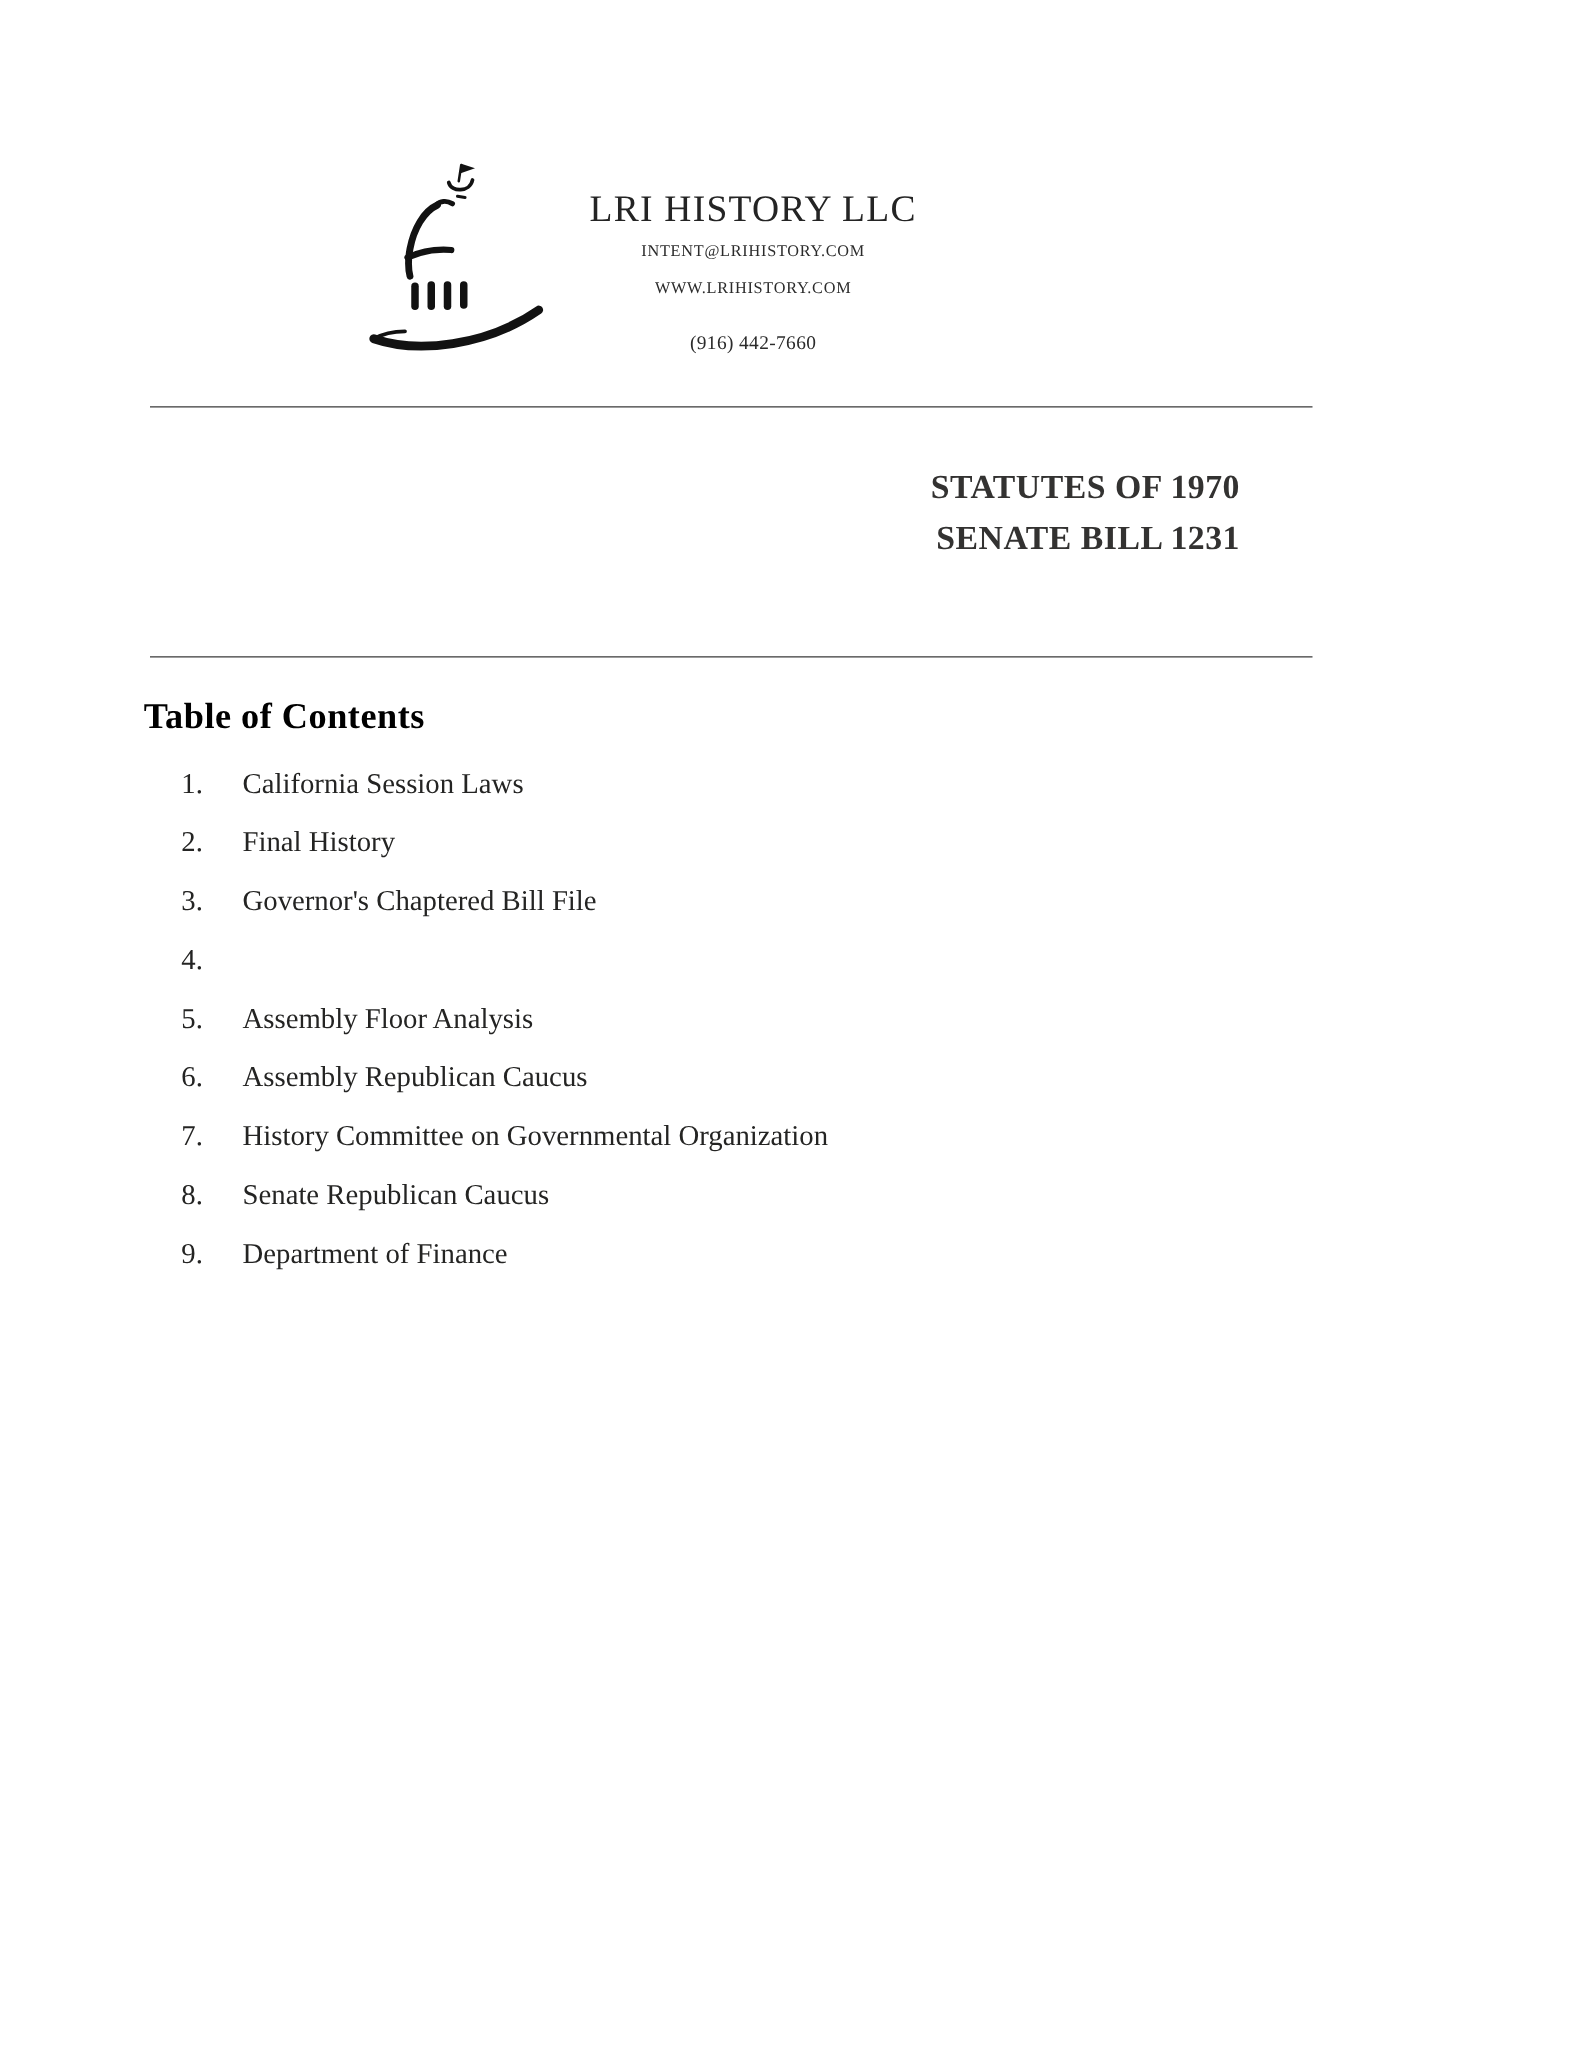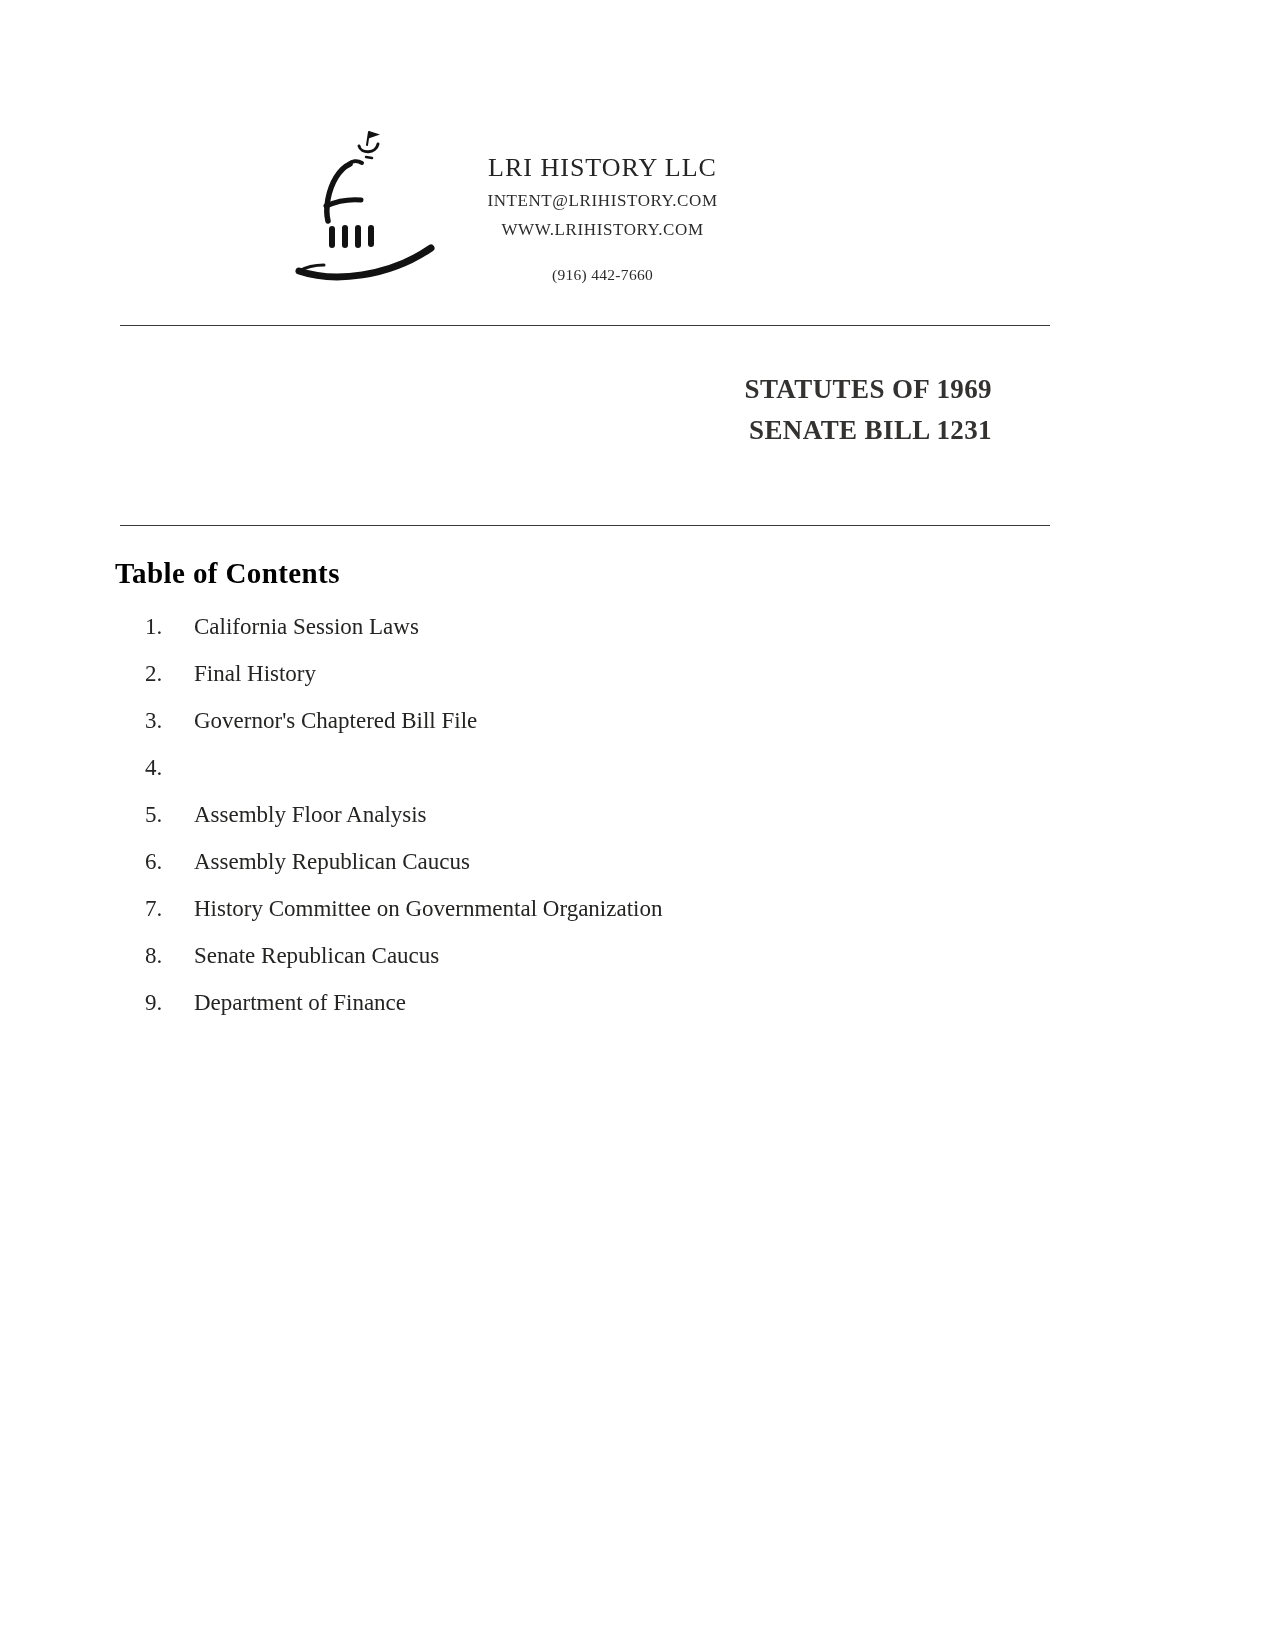--- a/index.html
+++ b/index.html
@@ -29,28 +29,28 @@
   .logo-block svg { width: 100%; height: 100%; }
 
   .header-text {
     position: absolute;
     left: 460px;
     top: 150px;
     width: 285px;
     text-align: center;
   }
   .company-name {
-    font-size: 26px;
+    font-size: 30px;
     letter-spacing: 1px;
     color: #242424;
     line-height: 36px;
     white-space: nowrap;
   }
   .contact-line {
-    font-size: 17px;
+    font-size: 13px;
     letter-spacing: 0.6px;
     color: #2b2b2b;
     line-height: 29px;
     white-space: nowrap;
   }
   .contact-line.phone {
     font-size: 15.5px;
     letter-spacing: 0.3px;
     margin-top: 16px;
   }
@@ -143,21 +143,21 @@
   <div class="header-text">
     <div class="company-name">LRI HISTORY LLC</div>
     <div class="contact-line">INTENT@LRIHISTORY.COM</div>
     <div class="contact-line">WWW.LRIHISTORY.COM</div>
     <div class="contact-line phone">(916) 442-7660</div>
   </div>
 
   <div class="rule rule-top"></div>
 
   <div class="reference">
-    <div class="ref-line">STATUTES OF 1969</div>
+    <div class="ref-line">STATUTES OF 1970</div>
     <div class="ref-line">SENATE BILL 1231</div>
   </div>
 
   <div class="rule rule-bottom"></div>
 
   <div class="toc-title">Table of Contents</div>
 
   <ul class="toc-list">
     <li class="toc-item">
       <span class="toc-num">1.</span>

